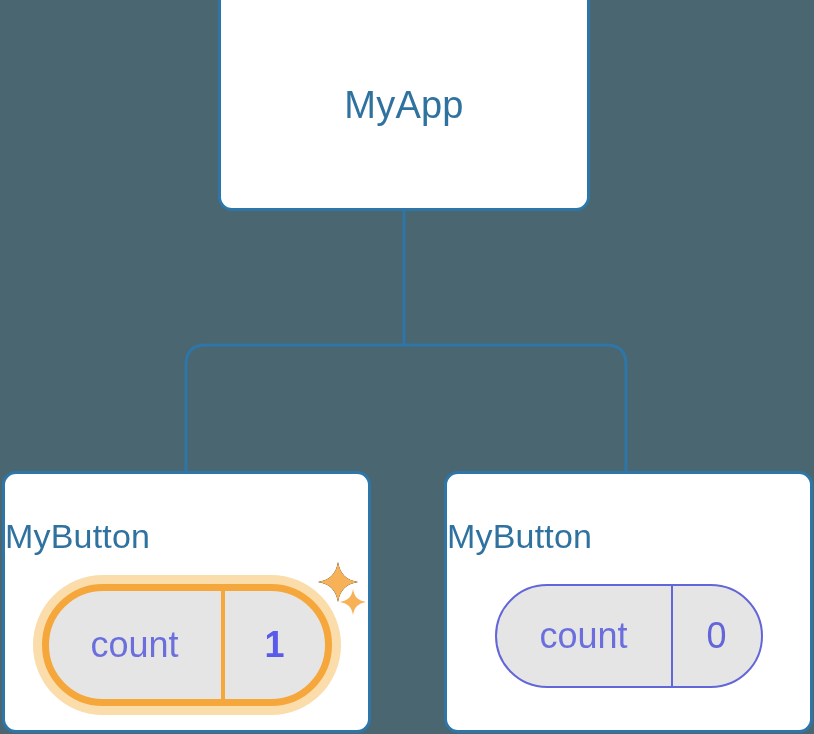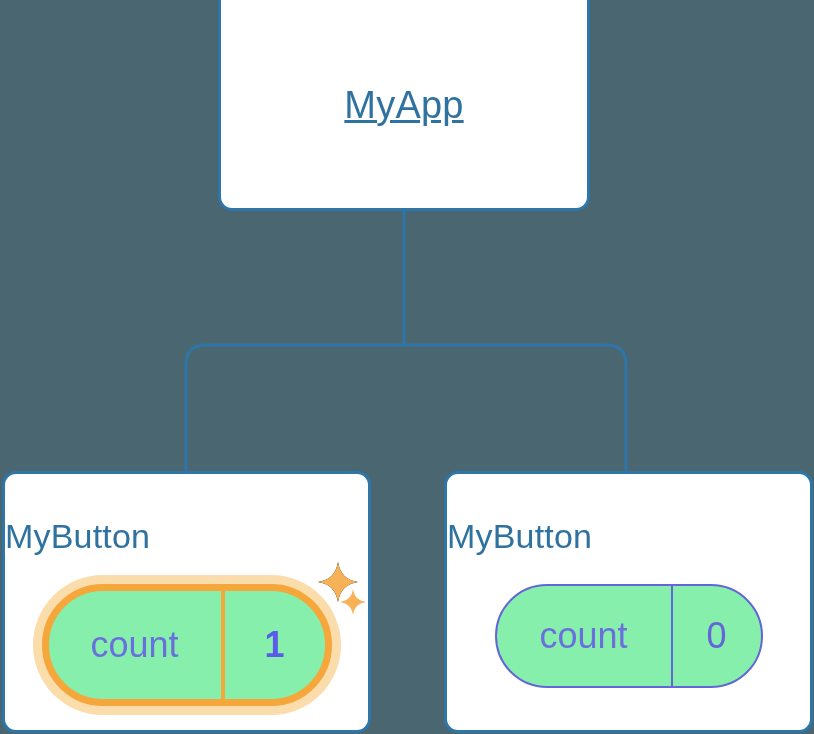--- a/index.html
+++ b/index.html
@@ -46,21 +46,20 @@
     left: 218px;
     top: -28px;
     width: 372px;
     height: 239px;
     display: flex;
     align-items: center;
     justify-content: center;
   }
   #node-root .node-title {
     margin-top: 26px;
-    text-decoration: underline;
   }
 
   .node-title {
     color: #2f72a0;
     font-size: 38px;
     font-weight: 400;
     letter-spacing: 0.2px;
     line-height: 1;
     white-space: nowrap;
   }
@@ -94,21 +93,21 @@
     right: 0;
     display: flex;
     justify-content: center;
   }
 
   .pill {
     position: relative;
     display: flex;
     align-items: stretch;
     box-sizing: border-box;
-    background: #86efac;
+    background: #e5e5e5;
     justify-content: flex-end;
   }
 
   
   .pill.plain {
     width: 268px;
     height: 104px;
     border: 2px solid #6366d8;
     border-radius: 52px;
   }

